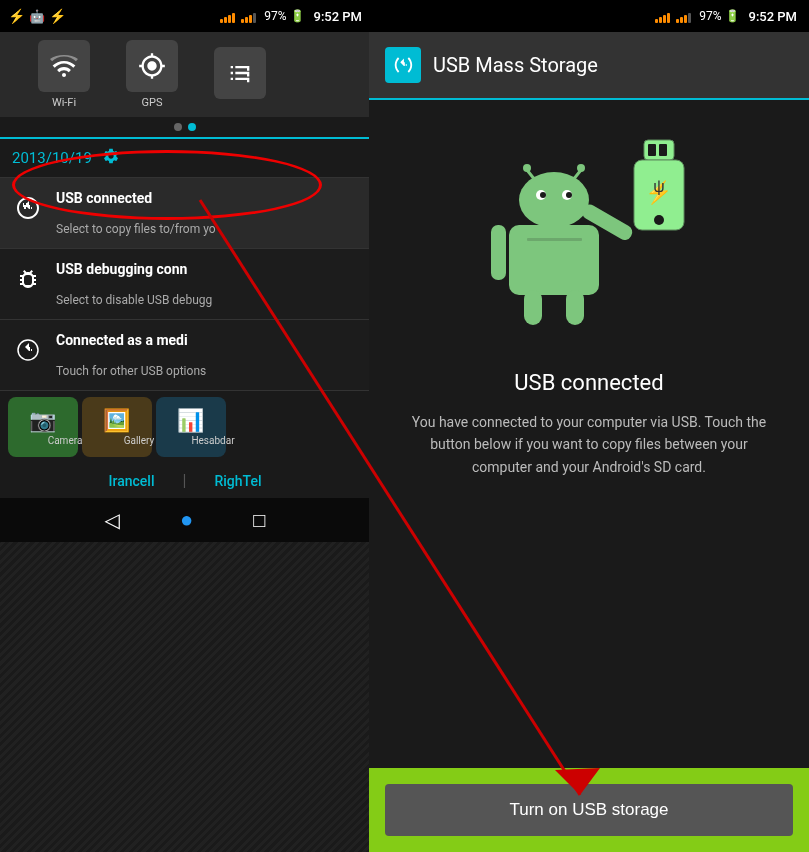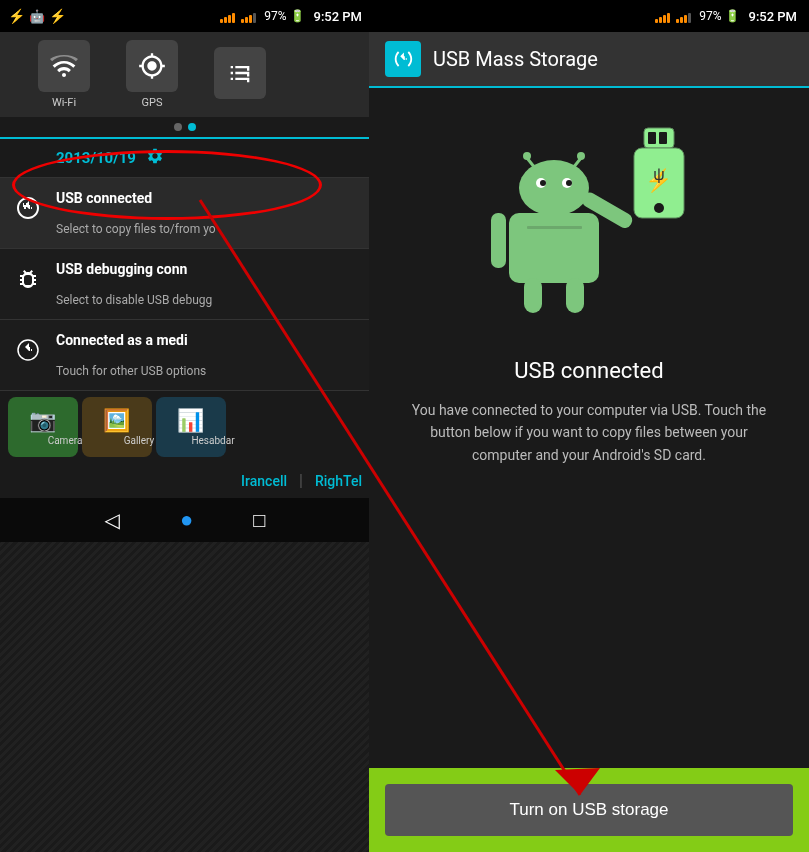--- a/index.html
+++ b/index.html
@@ -101,22 +101,21 @@
       background: #1a1a1a;
       padding: 8px 12px;
       display: flex;
       align-items: center;
       gap: 10px;
       border-bottom: 1px solid #333;
     }
     .date-text {
       color: #00BCD4;
       font-size: 15px;
-      font-weight: 700;
-      margin-left: 44px;
+      font-weight: 400;
     }
     .settings-icon-small {
       color: #00BCD4;
       font-size: 16px;
     }
 
     
     .notification-list {
       background: #1c1c1c;
     }
@@ -186,23 +185,23 @@
     .app-icon-label {
       color: #ccc;
       font-size: 10px;
       padding-left: 44px;
     }
 
     
     .carrier-bar {
       background: #1a1a1a;
       display: flex;
-      justify-content: flex-end;
-      align-items: center;
-      gap: 12px;
+      justify-content: center;
+      align-items: center;
+      gap: 28px;
       padding: 8px;
     }
     .carrier-name {
       color: #00BCD4;
       font-size: 14px;
       font-weight: 500;
     }
     .carrier-divider {
       color: #555;
     }
@@ -252,21 +251,21 @@
       display: flex;
       align-items: center;
       gap: 4px;
       color: #fff;
       font-size: 12px;
     }
 
     
     .usb-header {
       background: #333;
-      height: 56px;
+      height: 68px;
       display: flex;
       align-items: center;
       padding: 0 16px;
       gap: 12px;
       border-bottom: 2px solid #00BCD4;
     }
     .usb-header-icon {
       width: 36px;
       height: 36px;
       background: #00BCD4;

